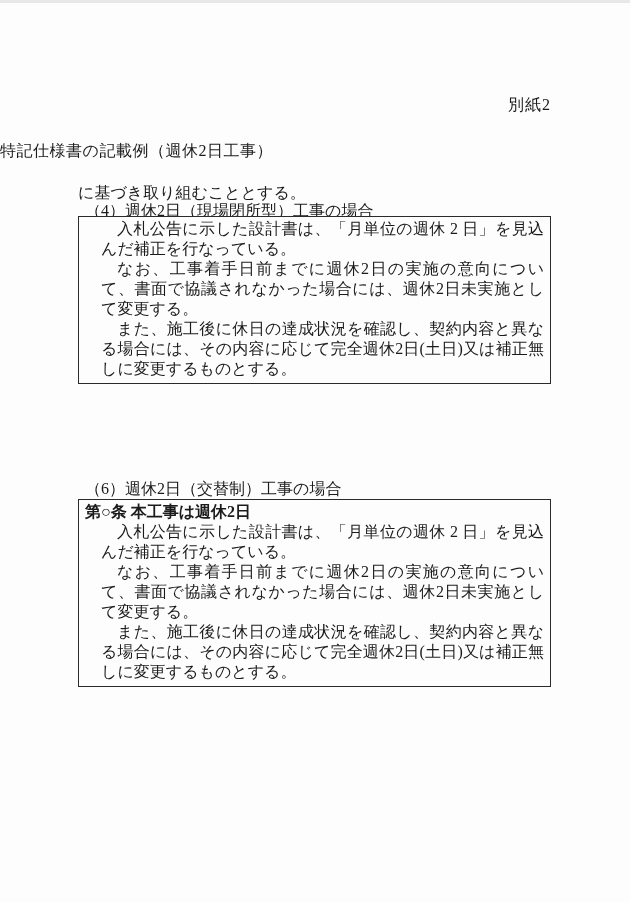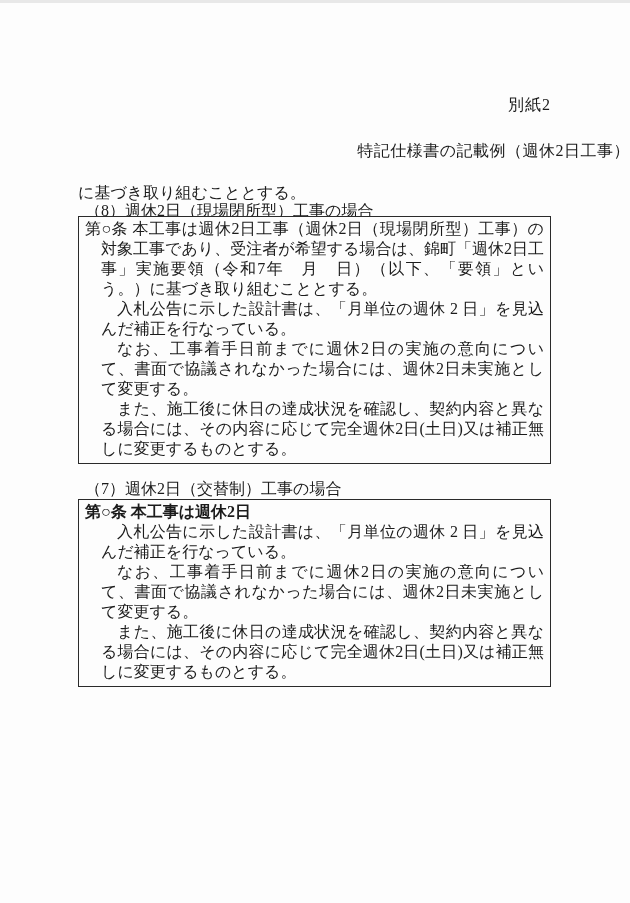--- a/index.html
+++ b/index.html
@@ -20,21 +20,21 @@
     left: 0;
     width: 551px;
     text-align: right;
     letter-spacing: 1px;
   }
   .doc-title {
     position: absolute;
     top: 138px;
     left: 0;
     width: 100%;
-    text-align: right;
+    text-align: left;
     letter-spacing: 0.5px;
   }
   .intro-line {
     position: absolute;
     top: 180px;
     left: 78px;
   }
   .sec-heading {
     position: absolute;
     left: 85px;
@@ -65,30 +65,29 @@
 <body>
 
 <div class="sheet">
 
   <div class="attachment-tag">別紙2</div>
 
   <div class="doc-title">特記仕様書の記載例（週休2日工事）</div>
 
   <div class="intro-line">に基づき取り組むこととする。</div>
 
-  <div class="sec-heading s1">（8）週休2日（現場閉所型）工事の場合</div>
+  <div class="sec-heading s1">（4）週休2日（現場閉所型）工事の場合</div>
 
   <div class="clause-box b1">
-    <p class="p-hang">第○条 本工事は週休2日工事（週休2日（現場閉所型）工事）の対象工事であり、受注者が希望する場合は、錦町「週休2日工事」実施要領（令和7年　月　日）（以下、「要領」という。）に基づき取り組むこととする。</p>
     <p class="p-body">入札公告に示した設計書は、「月単位の週休 2 日」を見込んだ補正を行なっている。</p>
     <p class="p-body">なお、工事着手日前までに週休2日の実施の意向について、書面で協議されなかった場合には、週休2日未実施として変更する。</p>
     <p class="p-body">また、施工後に休日の達成状況を確認し、契約内容と異なる場合には、その内容に応じて完全週休2日(土日)又は補正無しに変更するものとする。</p>
   </div>
 
-  <div class="sec-heading s2">（7）週休2日（交替制）工事の場合</div>
+  <div class="sec-heading s2">（6）週休2日（交替制）工事の場合</div>
 
   <div class="clause-box b2">
     <p class="p-plain">第○条 本工事は週休2日</p>
     <p class="p-body">入札公告に示した設計書は、「月単位の週休 2 日」を見込んだ補正を行なっている。</p>
     <p class="p-body">なお、工事着手日前までに週休2日の実施の意向について、書面で協議されなかった場合には、週休2日未実施として変更する。</p>
     <p class="p-body">また、施工後に休日の達成状況を確認し、契約内容と異なる場合には、その内容に応じて完全週休2日(土日)又は補正無しに変更するものとする。</p>
   </div>
 
 </div>
 

